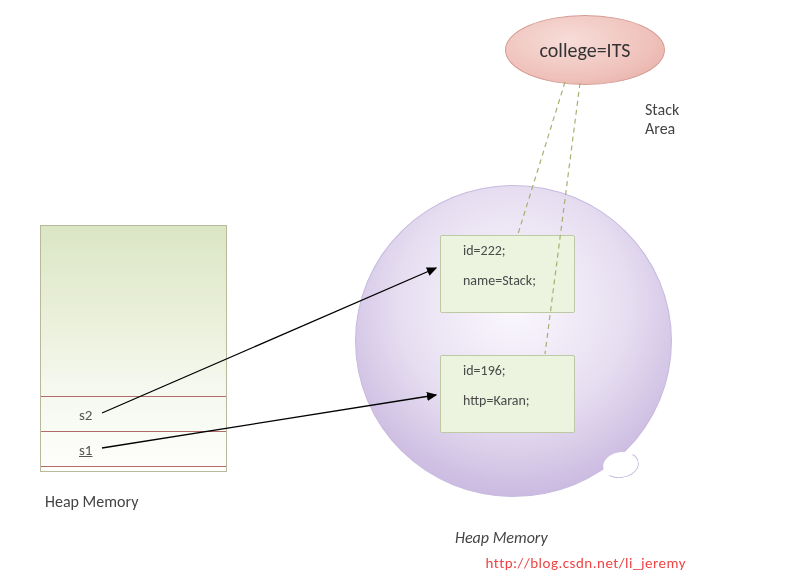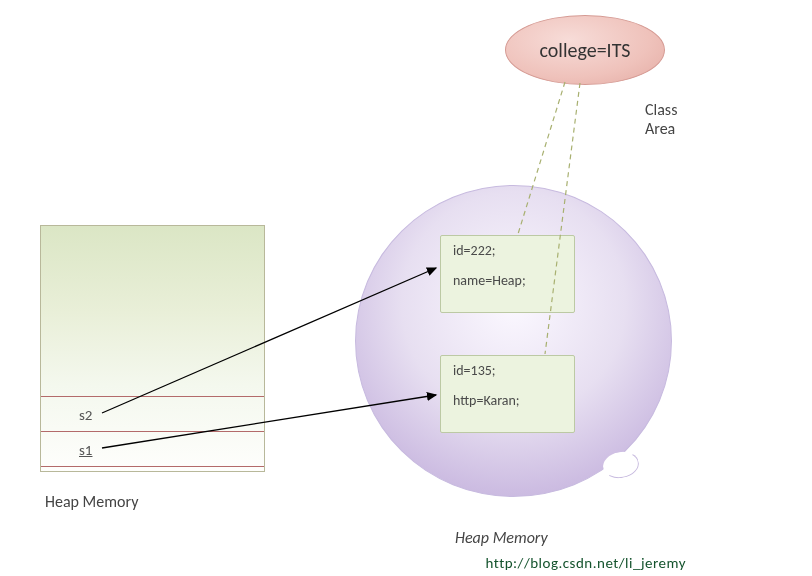--- a/index.html
+++ b/index.html
@@ -1,66 +1,66 @@
 <!DOCTYPE html>
 <html><head>
 <meta charset="utf-8">
 <style>
   html,body{margin:0;padding:0;width:812px;height:576px;font-family:Calibri,Arial,sans-serif;background:#fff;color:#333;}
   .canvas{position:relative;width:691px;height:576px;}
   
   .stack{position:absolute;left:40px;top:225px;width:185px;height:245px;
     border:1px solid #b8b89a;
-    background:linear-gradient(to bottom,#dbe6c5 0%,#e9efd8 35%,#f4f8ee 65%,#fefefc 100%);padding-left:38px;}
+    background:linear-gradient(to bottom,#dbe6c5 0%,#e9efd8 35%,#f4f8ee 65%,#fefefc 100%);}
   .stack .divider{position:absolute;left:0;right:0;height:0;border-top:1px solid #b36a6a;}
   .stack .cell{position:absolute;left:38px;font-size:15px;color:#555;}
   
   .label{position:absolute;font-size:16px;color:#444;}
   
   .heap{position:absolute;left:355px;top:185px;width:315px;height:310px;border-radius:50%;
     background:radial-gradient(circle at 50% 38%,#fbf8ff 0%,#e7dff1 45%,#cdbde2 75%,#baa7d5 100%);
     border:1px solid #c7badf;}
   .heap .notch{position:absolute;right:32px;bottom:18px;width:34px;height:24px;border-radius:50%;
     background:#fff;border:1px solid #c7badf;border-top-color:transparent;border-left-color:transparent;
     transform:rotate(-10deg);}
   
   .obj{position:absolute;width:135px;height:78px;background:#ecf3df;border:1px solid #bcc9a4;
-    border-radius:2px;font-size:14px;color:#4a4a4a;padding:8px 12px;box-sizing:border-box;
+    border-radius:2px;font-size:14px;color:#4a4a4a;padding:8px 22px;box-sizing:border-box;
     line-height:1;}
   .obj div{margin-bottom:16px;}
   .obj div:last-child{margin-bottom:0;}
   
   .classArea{position:absolute;left:505px;top:15px;width:158px;height:68px;border-radius:50%;
     background:radial-gradient(ellipse at 40% 35%,#f7dcd8 0%,#efc2bb 60%,#e3aaa2 100%);
     border:1px solid #d59a93;display:flex;align-items:center;justify-content:center;
     font-size:20px;color:#333;}
   
   svg.arrows{position:absolute;left:0;top:0;width:812px;height:576px;pointer-events:none;}
-  .watermark{position:absolute;right:5px;bottom:4px;font-size:15px;color:#14532d;letter-spacing:.5px;}
+  .watermark{position:absolute;right:5px;bottom:4px;font-size:15px;color:#ef4444;letter-spacing:.5px;}
 </style>
 </head>
 <body>
 
 <div class="canvas">
 
   <div class="classArea">
     <span>college=ITS</span>
   </div>
-  <div class="label" style="left:645px;top:100px;">Class Area</div>
+  <div class="label" style="left:645px;top:100px;">Stack Area</div>
 
   <div class="heap">
     <div class="notch"></div>
   </div>
 
   <div class="obj" style="left:440px;top:235px;">
     <div>id=222;</div>
-    <div>name=Heap;</div>
+    <div>name=Stack;</div>
   </div>
   <div class="obj" style="left:440px;top:355px;">
-    <div>id=135;</div>
+    <div>id=196;</div>
     <div>http=Karan;</div>
   </div>
 
   <div class="stack">
     <div class="divider" style="top:170px;"></div>
     <div class="divider" style="top:205px;"></div>
     <div class="divider" style="top:240px;"></div>
     <div class="cell" style="top:180px;">s2</div>
     <div class="cell" style="top:215px;text-decoration:underline;">s1</div>
   </div>

